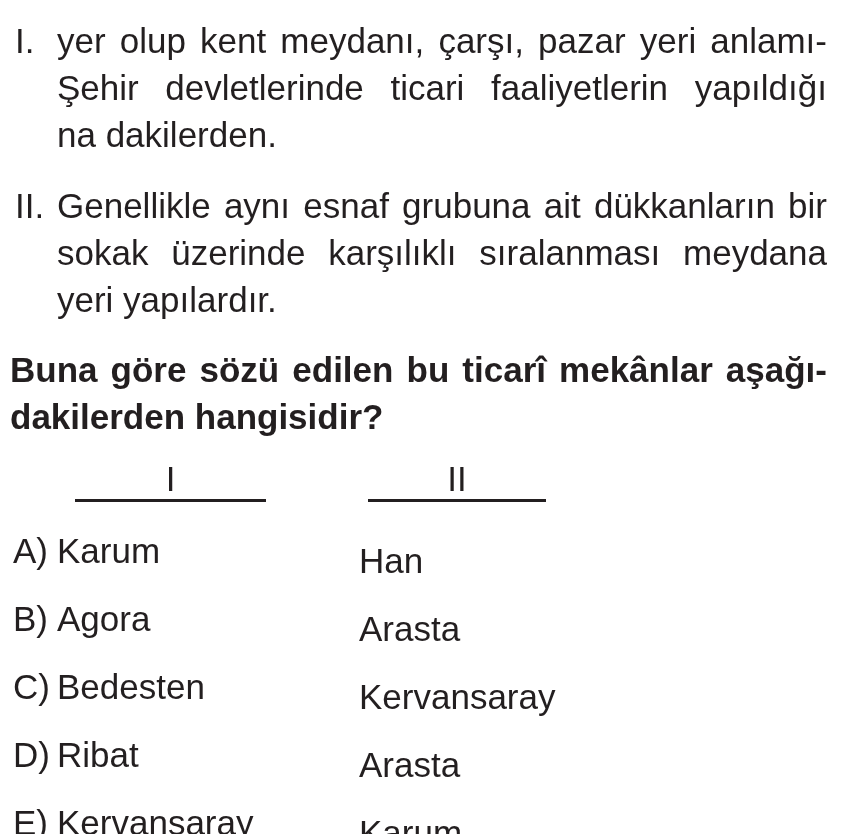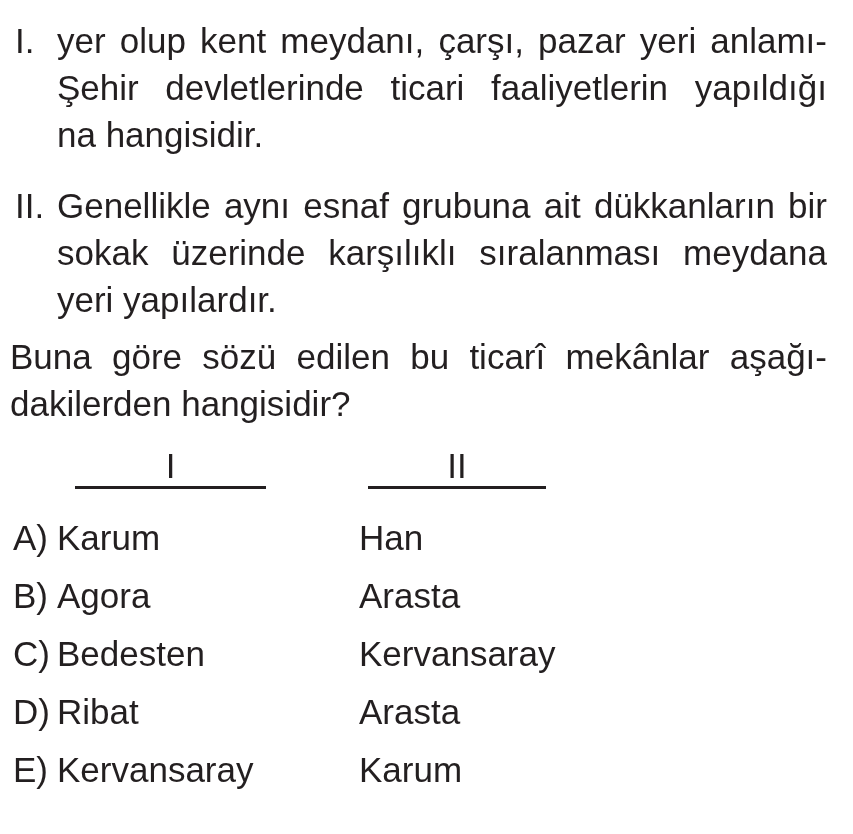--- a/index.html
+++ b/index.html
@@ -22,22 +22,22 @@
   .marker {
     width: 57px;
     padding-left: 15px;
     flex: 0 0 57px;
   }
   .lines { flex: 1; margin-right: 26px; }
   .line { line-height: 47px; }
   .just { text-align: justify; text-align-last: justify; }
   
   .question {
-    margin: 10px 26px 0 10px;
-    font-weight: normal;
+    margin: 23px 26px 0 10px;
+    font-weight: bold;
   }
   
   .columns-row {
     position: relative;
     height: 62px;
     margin-top: 8px;
   }
   .col-head {
     position: absolute;
     top: 12px;
@@ -51,35 +51,35 @@
   
   .options { margin-top: 17px; }
   .option-row { display: flex; line-height: 47px; }
   .option-row + .option-row { margin-top: 11px; }
   .opt-letter {
     width: 57px;
     flex: 0 0 57px;
     padding-left: 13px;
   }
   .opt-first { width: 302px; flex: 0 0 302px; }
-  .opt-second { flex: 1; }
+  .opt-second { flex: 1; margin-top: 10px; }
 </style>
 </head>
 <body>
 
 <div class="page">
 
   <div class="passage">
 
     <div class="passage-item">
       <div class="marker">I.</div>
       <div class="lines">
         <div class="line just">yer olup kent meydanı, çarşı, pazar yeri anlamı-</div>
         <div class="line just">Şehir devletlerinde ticari faaliyetlerin yapıldığı</div>
-        <div class="line">na hangisidir.</div>
+        <div class="line">na dakilerden.</div>
       </div>
     </div>
 
     <div class="passage-item">
       <div class="marker">II.</div>
       <div class="lines">
         <div class="line just">Genellikle aynı esnaf grubuna ait dükkanların bir</div>
         <div class="line just">sokak üzerinde karşılıklı sıralanması meydana</div>
         <div class="line">yeri yapılardır.</div>
       </div>

